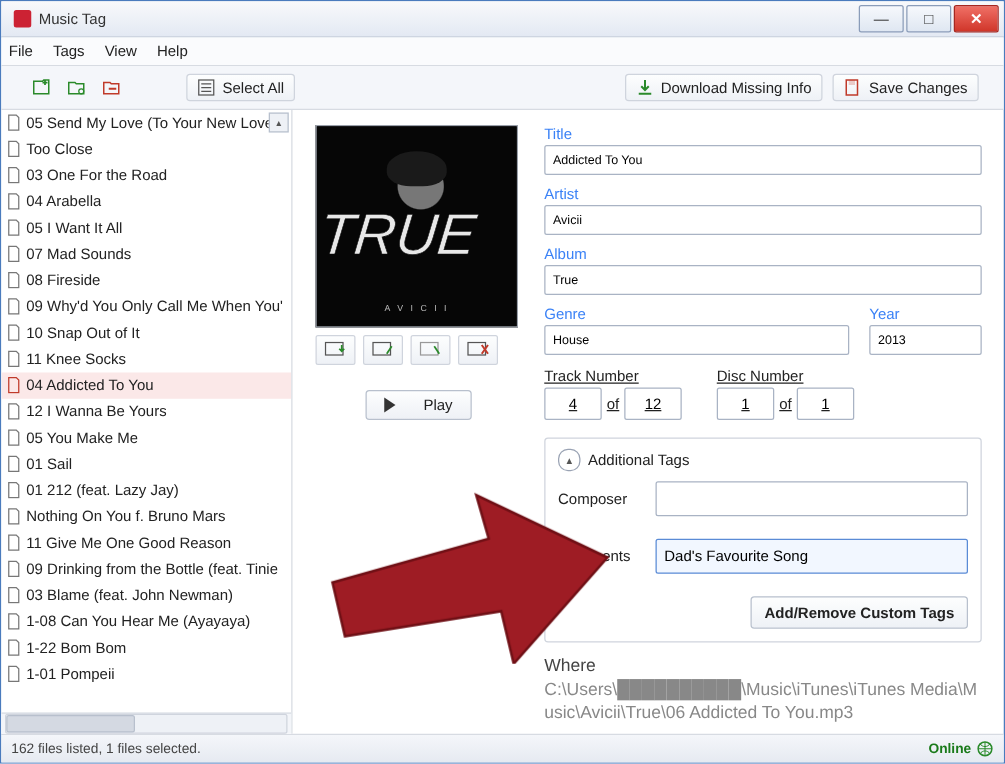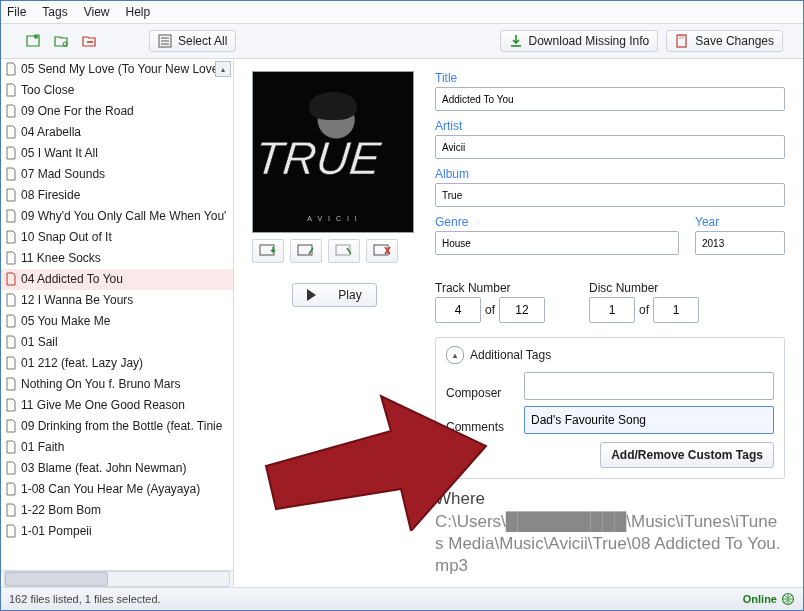--- a/index.html
+++ b/index.html
@@ -45,33 +45,33 @@
 .art-iconrow .ai svg{width:18px;height:14px;}
 .playbtn{margin-top:20px;display:inline-flex;align-items:center;gap:22px;padding:4px 14px;border:1px solid #b8c0cd;border-radius:3px;background:linear-gradient(#fdfefe,#eef1f6);}
 .playbtn .tri{width:0;height:0;border-left:9px solid #333;border-top:6px solid transparent;border-bottom:6px solid transparent;}
 .fields{flex:1;min-width:0;}
 .fld{margin-bottom:8px;}
 .fld label{display:block;font-size:12px;margin-bottom:2px;color:#3b82f6;}
 .fld input{width:100%;box-sizing:border-box;height:24px;padding:2px 6px;border:1px solid #a9b3c4;border-radius:2px;font-size:10px;background:#fff;}
 .row2{display:flex;gap:16px;}
 .row2 .fld{flex:1;}
 .yearfld{flex:0 0 90px !important;}
-.nums{display:flex;gap:44px;margin-top:18px;}
+.nums{display:flex;gap:28px;margin-top:2px;text-decoration:underline;}
 .numgrp label{display:block;font-size:12px;margin-bottom:2px;}
 .numgrp .numrow{display:flex;align-items:center;gap:4px;}
 .numgrp input{width:40px;height:22px;border:1px solid #a9b3c4;border-radius:2px;text-align:center;font-size:12px;}
 .addbox{margin-top:14px;border:1px solid #cfd4dd;border-radius:3px;padding:8px 10px 10px;position:relative;}
 .addbox .hdr{display:flex;align-items:center;gap:6px;margin-bottom:8px;}
 .addbox .hdr .colbtn{width:16px;height:16px;border:1px solid #9aa3b4;border-radius:8px;display:flex;align-items:center;justify-content:center;font-size:9px;color:#555;}
-.addbox .fldrow{display:flex;align-items:flex-end;margin-bottom:6px;gap:8px;}
+.addbox .fldrow{display:flex;align-items:center;margin-bottom:18px;gap:8px;}
 .addbox .fldrow label{width:70px;flex:0 0 auto;font-size:12px;}
 .addbox .fldrow input{flex:1;height:22px;border:1px solid #a9b3c4;border-radius:2px;padding:2px 6px;font-size:12px;}
 .addbox .btnrow{display:flex;justify-content:flex-end;margin-top:8px;font-weight:bold;}
 .addbox .btnrow .btn{padding:5px 10px;border:1px solid #b8c0cd;border-radius:3px;background:linear-gradient(#fdfefe,#eef1f6);font-size:12px;}
-.where{margin-top:10px;font-size:17px;color:#666;}
+.where{margin-top:10px;font-size:14px;color:#666;}
 .where .w-lbl{color:#444;margin-bottom:2px;}
 .where .w-path{color:#888;word-break:break-all;line-height:1.3;}
 
 .statusbar{height:22px;background:linear-gradient(#f4f6fa,#e6eaf1);display:flex;align-items:center;padding:0 8px;font-size:11px;color:#444;}
 .statusbar .sp{flex:1;}
 .statusbar .online{color:#1a7a1a;font-weight:600;margin-right:4px;}
 .statusbar .globe{width:14px;height:14px;}
 
 .annot-arrow{position:absolute;left:260px;top:390px;pointer-events:none;}
 
@@ -79,20 +79,29 @@
 .art-true .bg{position:absolute;inset:0;background:radial-gradient(circle at 52% 30%, #777 0 18px, transparent 19px), #060606;}
 .art-true .cap{position:absolute;left:50%;top:20px;width:48px;height:28px;background:#1a1a1a;border-radius:50% 50% 40% 40%;transform:translateX(-50%);}
 .art-true .word{position:absolute;left:0;right:0;top:50px;height:70px;}
 .art-true .av{position:absolute;left:0;right:0;bottom:10px;text-align:center;color:#bbb;font-size:7px;letter-spacing:2px;}
 </style>
 </head>
 <body>
 
 <div id="app">
 
+  <div class="titlebar">
+    <div class="app-icon"></div>
+    <div class="title">Music Tag</div>
+    <div class="win-btns">
+      <div class="win-btn">—</div>
+      <div class="win-btn">□</div>
+      <div class="win-btn close">✕</div>
+    </div>
+  </div>
 
   <div class="menubar">
     <span class="mi">File</span>
     <span class="mi">Tags</span>
     <span class="mi">View</span>
     <span class="mi">Help</span>
   </div>
 
   <div class="toolbar">
     <div class="left">
@@ -155,21 +164,21 @@
             <li>
               <svg class="fi" viewBox="0 0 12 14">
                 <path d="M2 1h6l2 2v10H2z" fill="none" stroke="#777" stroke-width="1"></path>
               </svg>
               <span class="txt">Too Close</span>
             </li>
             <li>
               <svg class="fi" viewBox="0 0 12 14">
                 <path d="M2 1h6l2 2v10H2z" fill="none" stroke="#777" stroke-width="1"></path>
               </svg>
-              <span class="txt">09 One For the Road</span>
+              <span class="txt">03 One For the Road</span>
             </li>
             <li>
               <svg class="fi" viewBox="0 0 12 14">
                 <path d="M2 1h6l2 2v10H2z" fill="none" stroke="#777" stroke-width="1"></path>
               </svg>
               <span class="txt">04 Arabella</span>
             </li>
             <li>
               <svg class="fi" viewBox="0 0 12 14">
                 <path d="M2 1h6l2 2v10H2z" fill="none" stroke="#777" stroke-width="1"></path>
@@ -246,26 +255,20 @@
               <svg class="fi" viewBox="0 0 12 14">
                 <path d="M2 1h6l2 2v10H2z" fill="none" stroke="#777" stroke-width="1"></path>
               </svg>
               <span class="txt">11 Give Me One Good Reason</span>
             </li>
             <li>
               <svg class="fi" viewBox="0 0 12 14">
                 <path d="M2 1h6l2 2v10H2z" fill="none" stroke="#777" stroke-width="1"></path>
               </svg>
               <span class="txt">09 Drinking from the Bottle (feat. Tinie</span>
-            </li>
-            <li>
-              <svg class="fi" viewBox="0 0 12 14">
-                <path d="M2 1h6l2 2v10H2z" fill="none" stroke="#777" stroke-width="1"></path>
-              </svg>
-              <span class="txt">01 Faith</span>
             </li>
             <li>
               <svg class="fi" viewBox="0 0 12 14">
                 <path d="M2 1h6l2 2v10H2z" fill="none" stroke="#777" stroke-width="1"></path>
               </svg>
               <span class="txt">03 Blame (feat. John Newman)</span>
             </li>
             <li>
               <svg class="fi" viewBox="0 0 12 14">
                 <path d="M2 1h6l2 2v10H2z" fill="none" stroke="#777" stroke-width="1"></path>
@@ -395,21 +398,21 @@
               <label>Comments</label>
               <input style="border-color: rgb(90, 139, 214); background: rgb(242, 247, 255);" value="Dad's Favourite Song">
             </div>
             <div class="btnrow">
               <div class="btn"><span>Add/Remove Custom Tags</span></div>
             </div>
           </div>
 
           <div class="where">
             <div class="w-lbl">Where</div>
-            <div class="w-path">C:\Users\██████████\Music\iTunes\iTunes Media\Music\Avicii\True\08 Addicted To You.mp3</div>
+            <div class="w-path">C:\Users\██████████\Music\iTunes\iTunes Media\Music\Avicii\True\06 Addicted To You.mp3</div>
           </div>
 
         </div>
       </div>
 
     </div>
   </div>
 
   <div class="statusbar">
     <span>162 files listed, 1 files selected.</span>

